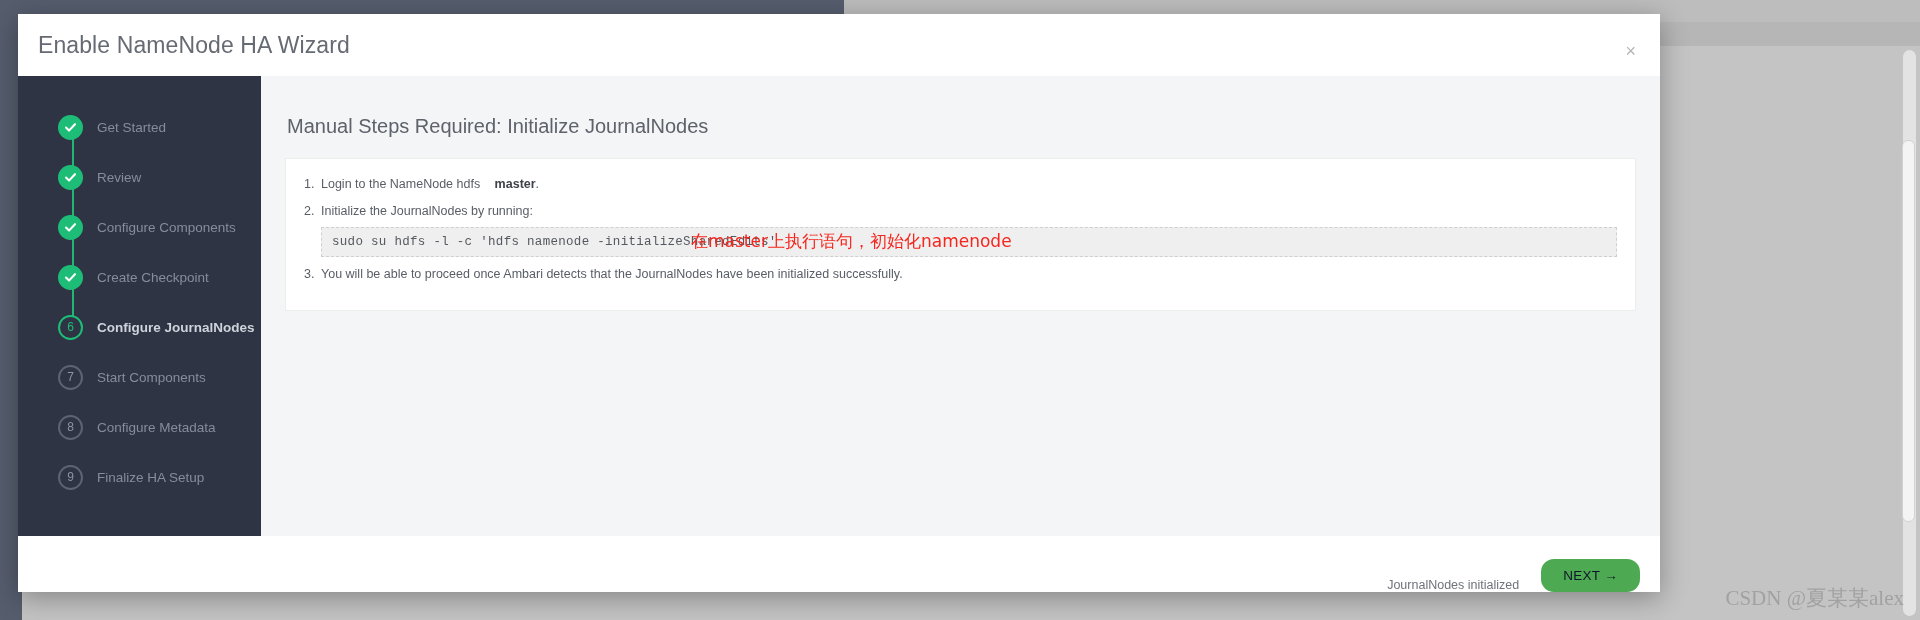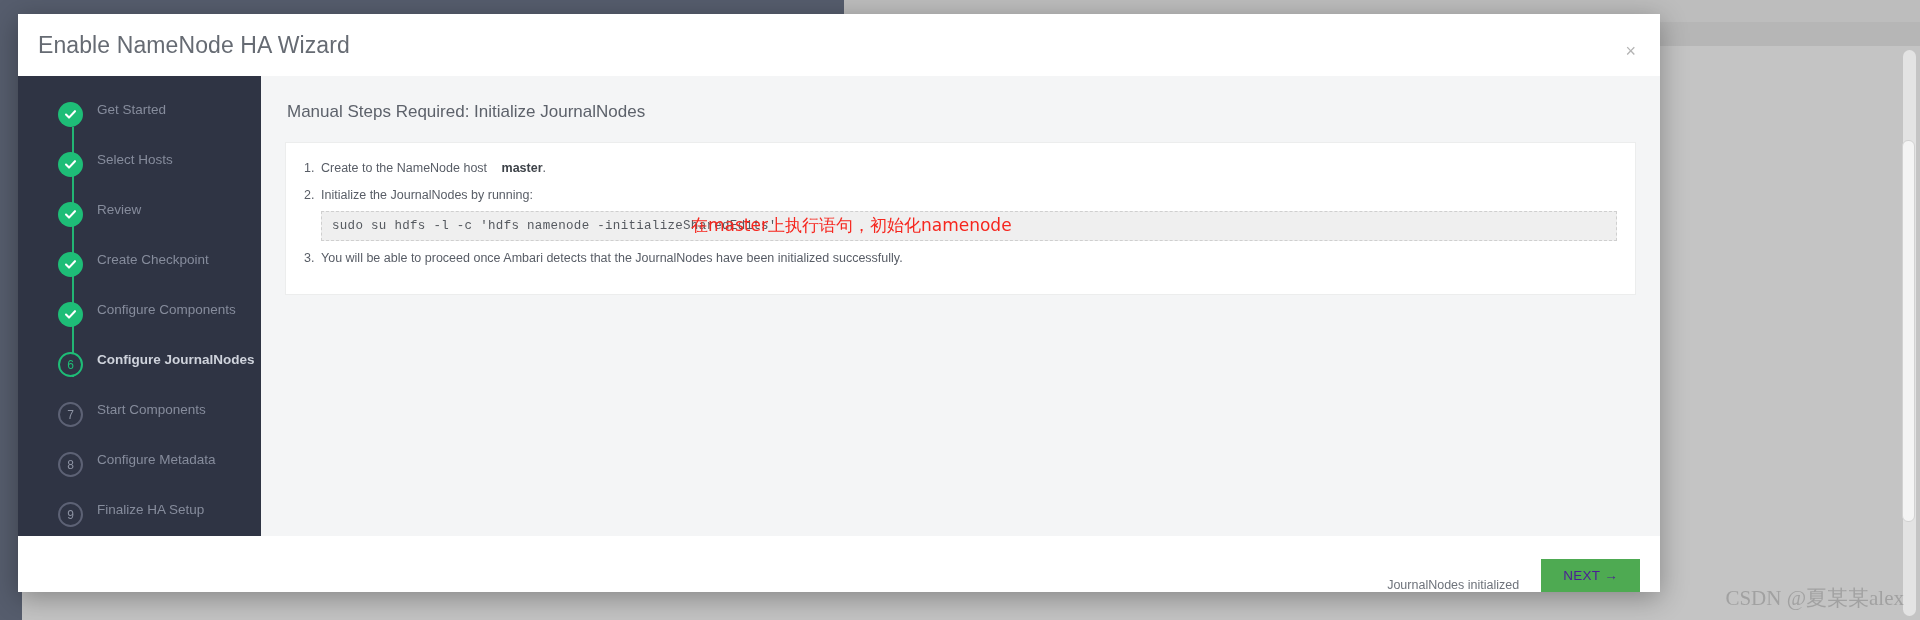--- a/index.html
+++ b/index.html
@@ -121,20 +121,21 @@
     flex: 0 0 243px;
     background: #2f3444;
     padding-top: 26px;
     box-sizing: border-box;
     position: relative;
   }
   .step {
     position: relative;
     height: 50px;
     display: flex;
+    align-items: center;
     padding-left: 40px;
     box-sizing: border-box;
   }
   .step .connector {
     position: absolute;
     left: 54px;
     top: 25px;
     width: 2px;
     height: 50px;
     background: #22b573;
@@ -180,23 +181,23 @@
 
   
   .wizard-content {
     flex: 1 1 auto;
     background: #f4f5f6;
     padding: 22px 24px 0 24px;
     box-sizing: border-box;
     overflow: hidden;
   }
   .content-title {
-    font-size: 17px;
+    font-size: 20px;
     color: #5d626b;
-    margin: 4px 0 20px 2px;
+    margin: 17px 0 20px 2px;
   }
   .panel {
     background: #ffffff;
     border: 1px solid #eceded;
     padding: 16px 18px 18px 18px;
   }
   .step-list {
     margin: 0;
     padding: 0;
     list-style: none;
@@ -254,25 +255,25 @@
     box-sizing: border-box;
     position: relative;
   }
   .footer-status {
     font-size: 12.5px;
     color: #6e737b;
     margin-right: 22px;
   }
   .next-button {
     background: #4eaa52;
-    color: #4c1d95;
+    color: #0f172a;
     border: none;
     font-size: 13.5px;
     padding: 9px 22px;
-    border-radius: 0;
+    border-radius: 13px;
     cursor: pointer;
     font-family: "Liberation Sans", sans-serif;
     letter-spacing: 0.3px;
   }
 
   
   #watermark {
     position: absolute;
     right: 16px;
     bottom: 8px;
@@ -316,49 +317,40 @@
           </div>
           <div class="step-label">Get Started</div>
         </div>
         <div class="step done">
           <div class="connector"></div>
           <div class="bullet">
             <svg width="13" height="13" viewBox="0 0 13 13" aria-hidden="true">
               <path d="M2 6.6 L5 9.6 L11 3.2" stroke="#ffffff" stroke-width="2.1" fill="none" stroke-linecap="round" stroke-linejoin="round"></path>
             </svg>
           </div>
-          <div class="step-label">Select Hosts</div>
+          <div class="step-label">Review</div>
         </div>
         <div class="step done">
           <div class="connector"></div>
           <div class="bullet">
             <svg width="13" height="13" viewBox="0 0 13 13" aria-hidden="true">
               <path d="M2 6.6 L5 9.6 L11 3.2" stroke="#ffffff" stroke-width="2.1" fill="none" stroke-linecap="round" stroke-linejoin="round"></path>
             </svg>
           </div>
-          <div class="step-label">Review</div>
+          <div class="step-label">Configure Components</div>
         </div>
         <div class="step done">
           <div class="connector"></div>
           <div class="bullet">
             <svg width="13" height="13" viewBox="0 0 13 13" aria-hidden="true">
               <path d="M2 6.6 L5 9.6 L11 3.2" stroke="#ffffff" stroke-width="2.1" fill="none" stroke-linecap="round" stroke-linejoin="round"></path>
             </svg>
           </div>
           <div class="step-label">Create Checkpoint</div>
         </div>
-        <div class="step done">
-          <div class="connector"></div>
-          <div class="bullet">
-            <svg width="13" height="13" viewBox="0 0 13 13" aria-hidden="true">
-              <path d="M2 6.6 L5 9.6 L11 3.2" stroke="#ffffff" stroke-width="2.1" fill="none" stroke-linecap="round" stroke-linejoin="round"></path>
-            </svg>
-          </div>
-          <div class="step-label">Configure Components</div>
-        </div>
         <div class="step active">
           <div class="bullet">6</div>
           <div class="step-label">Configure JournalNodes</div>
         </div>
         <div class="step pending">
           <div class="bullet">7</div>
           <div class="step-label">Start Components</div>
         </div>
         <div class="step pending">
           <div class="bullet">8</div>
@@ -370,21 +362,21 @@
         </div>
       </div>
 
     <div class="wizard-content">
       <div class="content-title">Manual Steps Required: Initialize JournalNodes</div>
 
       <div class="panel">
         <ul class="step-list">
 
           <li>
-            <span class="num">1.</span><span>Create to the NameNode host </span><b>master</b><span>.</span>
+            <span class="num">1.</span><span>Login to the NameNode hdfs </span><b>master</b><span>.</span>
           </li>
 
           <li>
             <span class="num">2.</span><span>Initialize the JournalNodes by running:</span>
             <div class="code-row">
               <div class="code-block">sudo su hdfs -l -c 'hdfs namenode -initializeSharedEdits'</div>
               <div class="annotation">在master上执行语句，初始化namenode</div>
             </div>
           </li>
 

